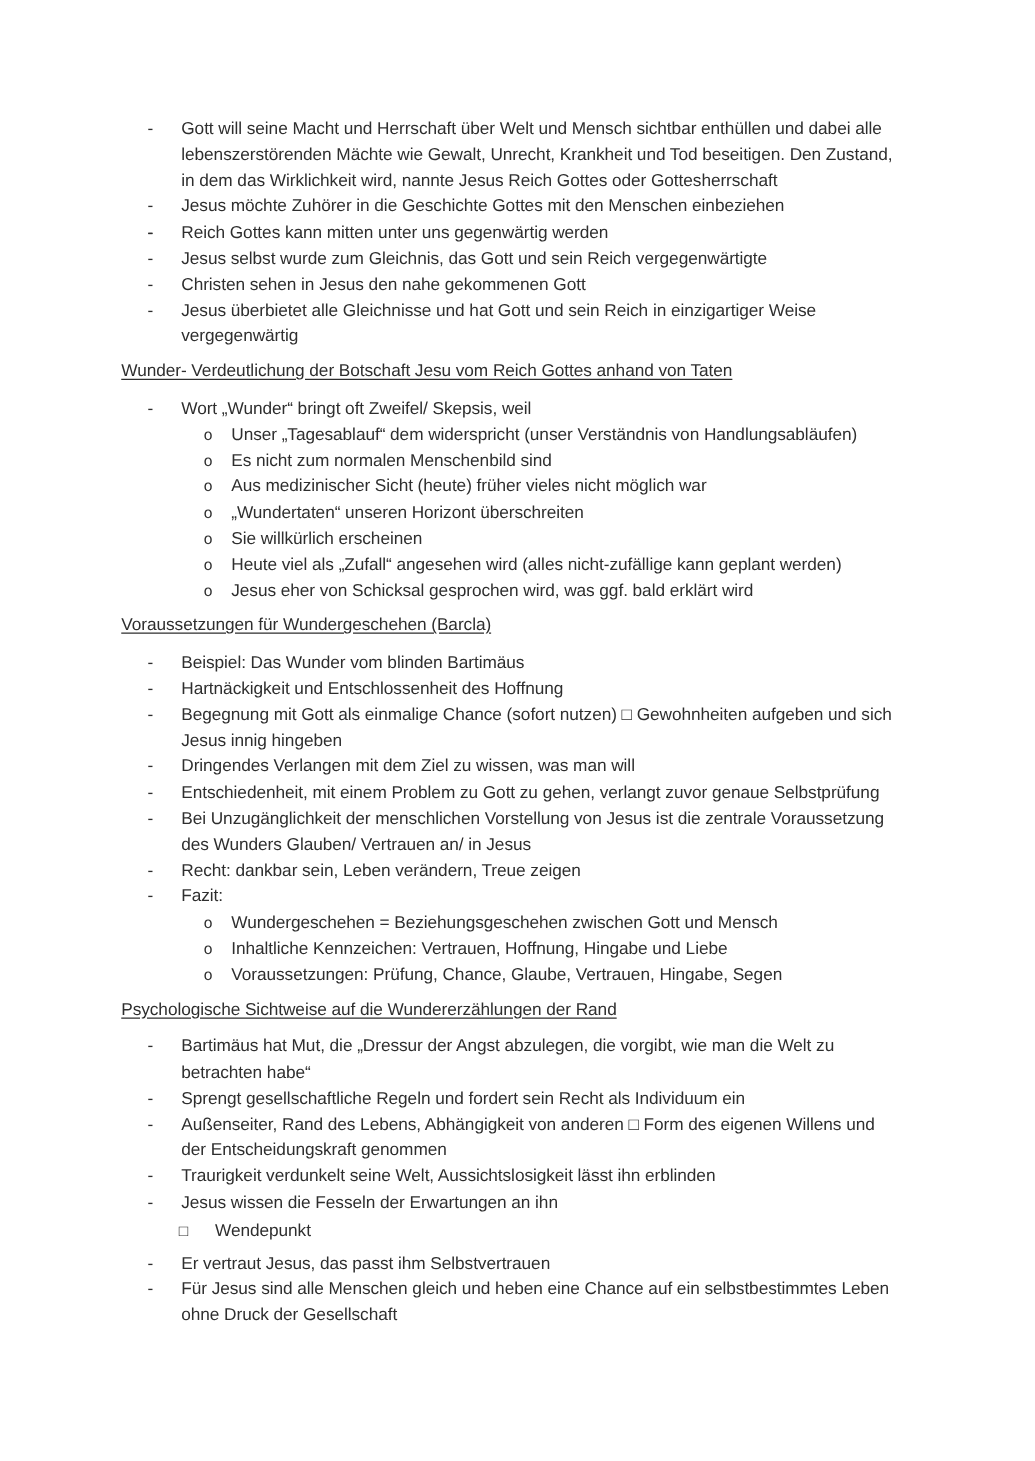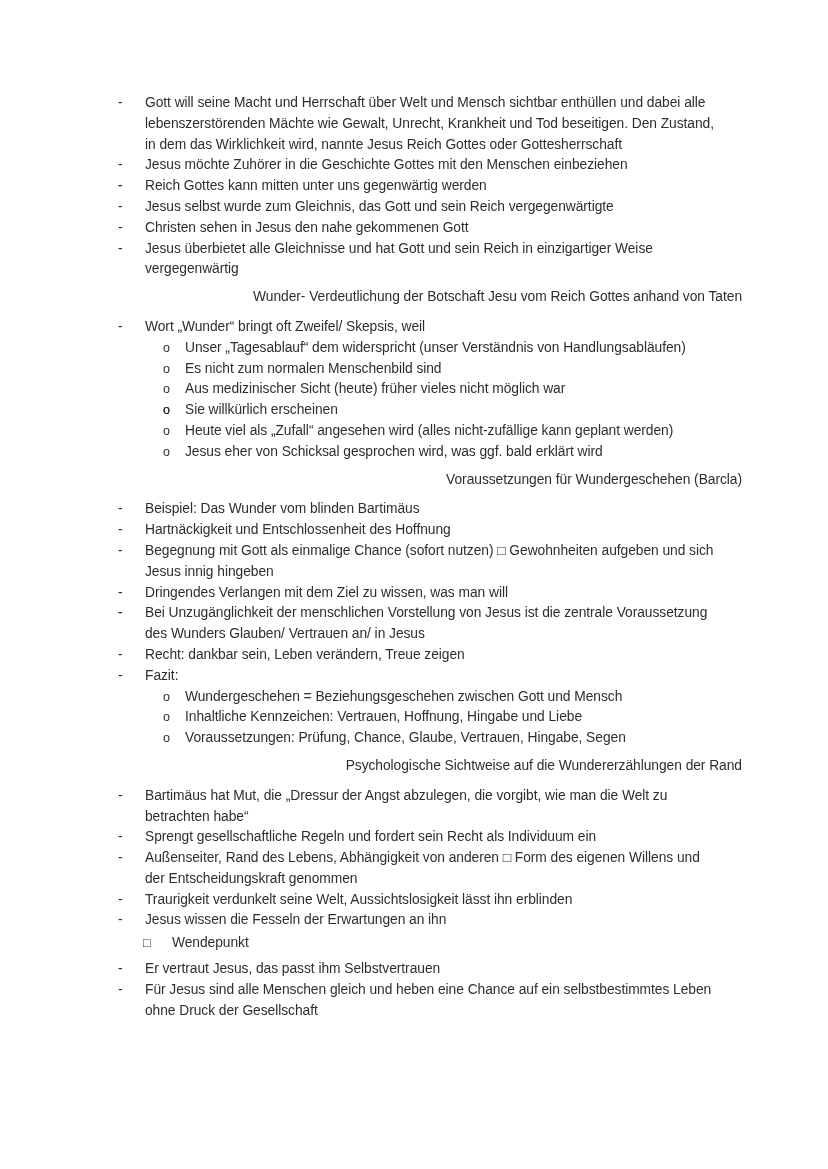--- a/index.html
+++ b/index.html
@@ -19,23 +19,23 @@
     letter-spacing: -0.05px;
     color: #2e2e2e;
   }
   .content {
     position: absolute;
     left: 97px;
     top: 93px;
     width: 645px;
   }
   .heading {
+    text-decoration: underline;
     text-underline-offset: 2px;
     margin: 7px 0 9px 0;
-    text-align: right;
   }
   .li {
     position: relative;
     white-space: pre-wrap;
   }
   .li > .marker {
     position: absolute;
     top: 0;
     white-space: nowrap;
   }
@@ -62,33 +62,33 @@
         <div class="li li1"><span class="marker">-</span><span class="text">Christen sehen in Jesus den nahe gekommenen Gott</span></div>
         <div class="li li1"><span class="marker">-</span><span class="text">Jesus überbietet alle Gleichnisse und hat Gott und sein Reich in einzigartiger Weise
 vergegenwärtig</span></div>
       </div>
       <div class="heading">Wunder- Verdeutlichung der Botschaft Jesu vom Reich Gottes anhand von Taten</div>
       <div class="list">
         <div class="li li1"><span class="marker">-</span><span class="text">Wort „Wunder“ bringt oft Zweifel/ Skepsis, weil</span></div>
         <div class="li li2"><span class="marker">o</span><span class="text">Unser „Tagesablauf“ dem widerspricht (unser Verständnis von Handlungsabläufen)</span></div>
         <div class="li li2"><span class="marker">o</span><span class="text">Es nicht zum normalen Menschenbild sind</span></div>
         <div class="li li2"><span class="marker">o</span><span class="text">Aus medizinischer Sicht (heute) früher vieles nicht möglich war</span></div>
-        <div class="li li2"><span class="marker">o</span></div>
+        <div class="li li2"><span class="marker">o</span><span class="text">„Wundertaten“ unseren Horizont überschreiten</span></div>
         <div class="li li2"><span class="marker">o</span><span class="text">Sie willkürlich erscheinen</span></div>
         <div class="li li2"><span class="marker">o</span><span class="text">Heute viel als „Zufall“ angesehen wird (alles nicht-zufällige kann geplant werden)</span></div>
         <div class="li li2"><span class="marker">o</span><span class="text">Jesus eher von Schicksal gesprochen wird, was ggf. bald erklärt wird</span></div>
       </div>
       <div class="heading">Voraussetzungen für Wundergeschehen (Barcla)</div>
       <div class="list">
         <div class="li li1"><span class="marker">-</span><span class="text">Beispiel: Das Wunder vom blinden Bartimäus</span></div>
         <div class="li li1"><span class="marker">-</span><span class="text">Hartnäckigkeit und Entschlossenheit des Hoffnung</span></div>
         <div class="li li1"><span class="marker">-</span><span class="text">Begegnung mit Gott als einmalige Chance (sofort nutzen) □ Gewohnheiten aufgeben und sich
 Jesus innig hingeben</span></div>
         <div class="li li1"><span class="marker">-</span><span class="text">Dringendes Verlangen mit dem Ziel zu wissen, was man will</span></div>
-        <div class="li li1"><span class="marker">-</span></div>
+        <div class="li li1"><span class="marker">-</span><span class="text">Entschiedenheit, mit einem Problem zu Gott zu gehen, verlangt zuvor genaue Selbstprüfung</span></div>
         <div class="li li1"><span class="marker">-</span><span class="text">Bei Unzugänglichkeit der menschlichen Vorstellung von Jesus ist die zentrale Voraussetzung
 des Wunders Glauben/ Vertrauen an/ in Jesus</span></div>
         <div class="li li1"><span class="marker">-</span><span class="text">Recht: dankbar sein, Leben verändern, Treue zeigen</span></div>
         <div class="li li1"><span class="marker">-</span><span class="text">Fazit:</span></div>
         <div class="li li2"><span class="marker">o</span><span class="text">Wundergeschehen = Beziehungsgeschehen zwischen Gott und Mensch</span></div>
         <div class="li li2"><span class="marker">o</span><span class="text">Inhaltliche Kennzeichen: Vertrauen, Hoffnung, Hingabe und Liebe</span></div>
         <div class="li li2"><span class="marker">o</span><span class="text">Voraussetzungen: Prüfung, Chance, Glaube, Vertrauen, Hingabe, Segen</span></div>
       </div>
       <div class="heading">Psychologische Sichtweise auf die Wundererzählungen der Rand</div>
       <div class="list">

